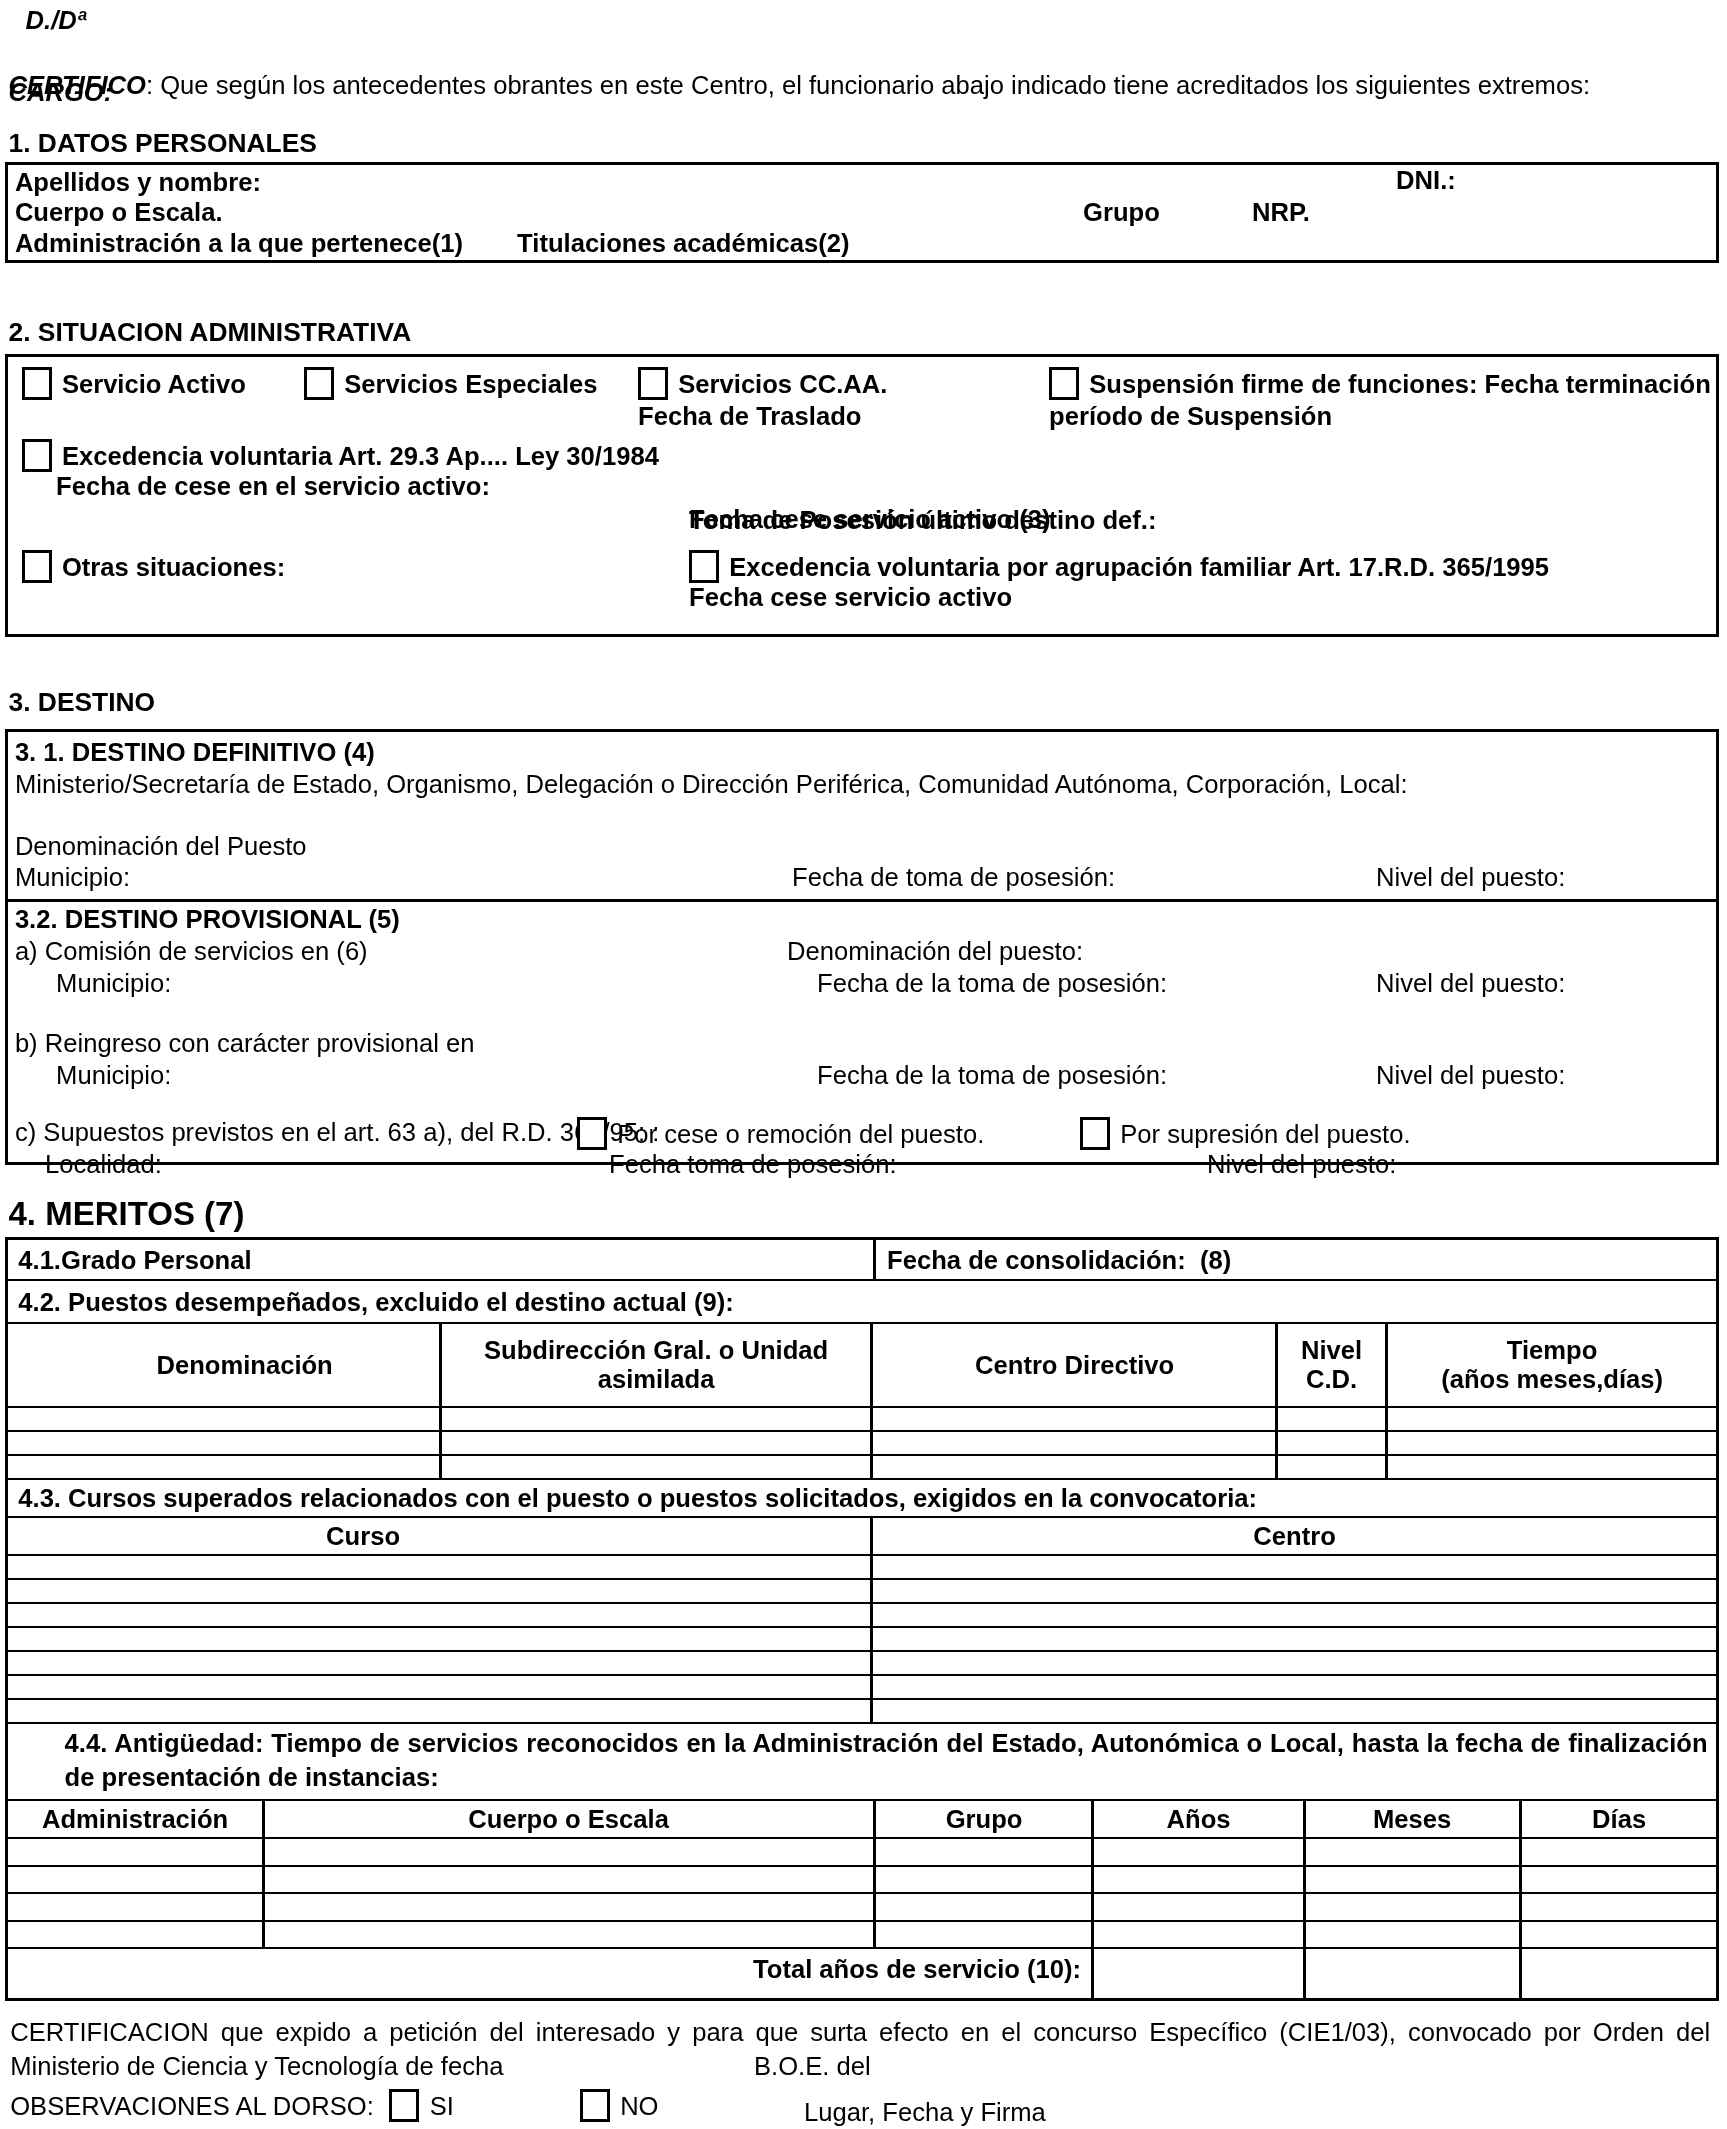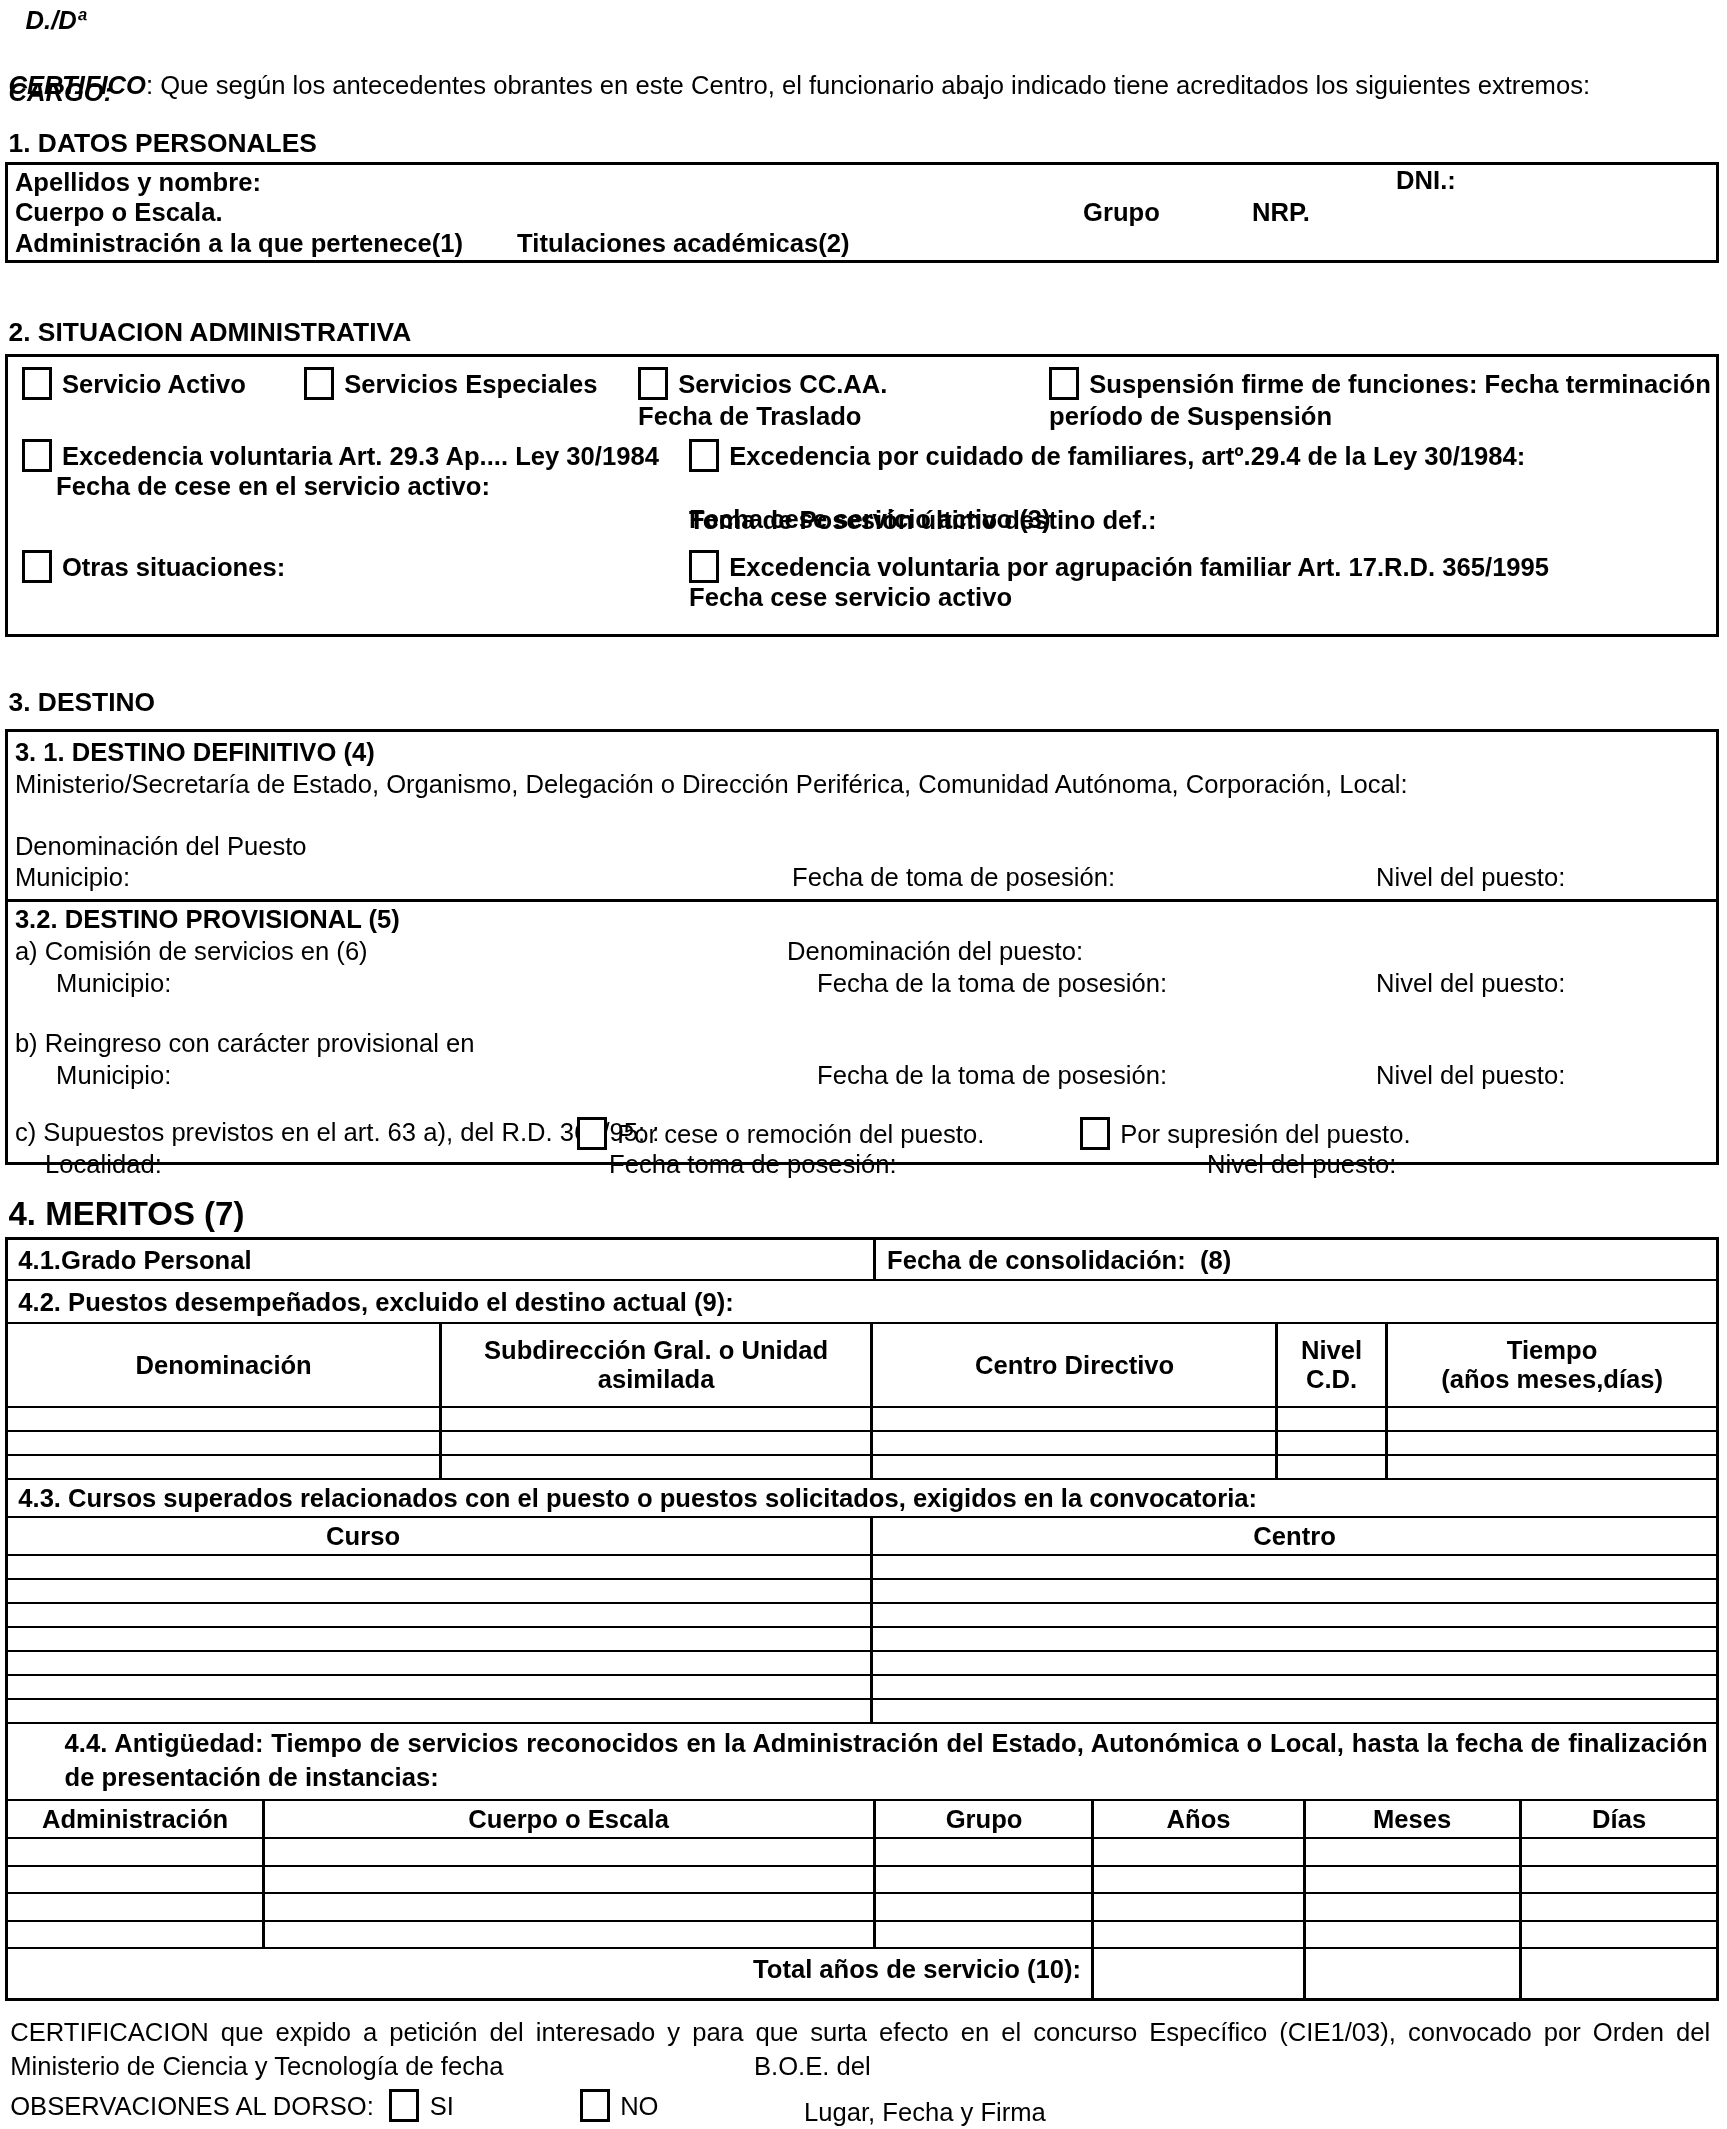--- a/index.html
+++ b/index.html
@@ -70,21 +70,20 @@
 
     <span class="abs cbitem b" style="left:13.6px; top:10.2px;"><span class="cb"></span><span>Servicio Activo</span></span>
     <span class="abs cbitem b" style="left:296px; top:10.2px;"><span class="cb"></span><span>Servicios Especiales</span></span>
     <span class="abs cbitem b" style="left:630px; top:10.2px;"><span class="cb"></span><span>Servicios CC.AA.</span></span>
     <span class="abs b" style="left:630px; top:44px;">Fecha de Traslado</span>
     <span class="abs cbitem b" style="left:1041px; top:10.2px;"><span class="cb"></span><span>Suspensión firme de funciones: Fecha terminación</span></span>
     <span class="abs b" style="left:1041px; top:44px;">período de Suspensión</span>
 
     <span class="abs cbitem b" style="left:13.6px; top:82px;"><span class="cb"></span><span>Excedencia voluntaria Art. 29.3 Ap.... Ley 30/1984</span></span>
     <span class="abs b" style="left:48px; top:114px;">Fecha de cese en el servicio activo:</span>
-    <span class="abs cbitem b" style="left:681px; top:82px;"><span class="cb"></span><span>Excedencia por cuidado de familiares, artº.29.4 de la Ley 30/1984:</span></span>
     <span class="abs b" style="left:681px; top:114px;margin-top:34px;">Toma de Posesión último destino def.:</span>
     <span class="abs b" style="left:681px; top:147px;">Fecha cese servicio activo (3)</span>
 
     <span class="abs cbitem b" style="left:13.6px; top:193px;"><span class="cb"></span><span>Otras situaciones:</span></span>
     <span class="abs cbitem b" style="left:681px; top:193px;"><span class="cb"></span><span>Excedencia voluntaria por agrupación familiar Art. 17.R.D. 365/1995</span></span>
     <span class="abs b" style="left:681px; top:225px;">Fecha cese servicio activo</span>
   </div>
 
   <div class="abs b" style="left:8.5px; top:687px; font-size:26.4px;">3. DESTINO</div>
 
@@ -126,21 +125,21 @@
       <span class="ltext">4.1.Grado Personal</span>
       <div class="vline" style="left:865px;"></div>
       <span class="ltext pre" style="left:879px;">Fecha de consolidación:  (8)</span>
     </div>
 
     <div class="trow" style="height:41px;">
       <span class="ltext">4.2. Puestos desempeñados, excluido el destino actual (9):</span>
     </div>
 
     <div class="trow" style="height:82px;">
-      <div class="hcell" style="left:0; width:431px;">Denominación</div>
+      <div class="hcell" style="left:0; width:431px;padding-left:21px;">Denominación</div>
       <div class="vline" style="left:431px;"></div>
       <div class="hcell" style="left:434px; width:428px;">Subdirección Gral. o Unidad asimilada</div>
       <div class="vline" style="left:862px;"></div>
       <div class="hcell" style="left:865px; width:403px;">Centro Directivo</div>
       <div class="vline" style="left:1267px;"></div>
       <div class="hcell" style="left:1270px; width:107px;">Nivel C.D.</div>
       <div class="vline" style="left:1377px;"></div>
       <div class="hcell" style="left:1380px; right:0;">
         <span>Tiempo</span>
         <span>(años meses,días)</span>

